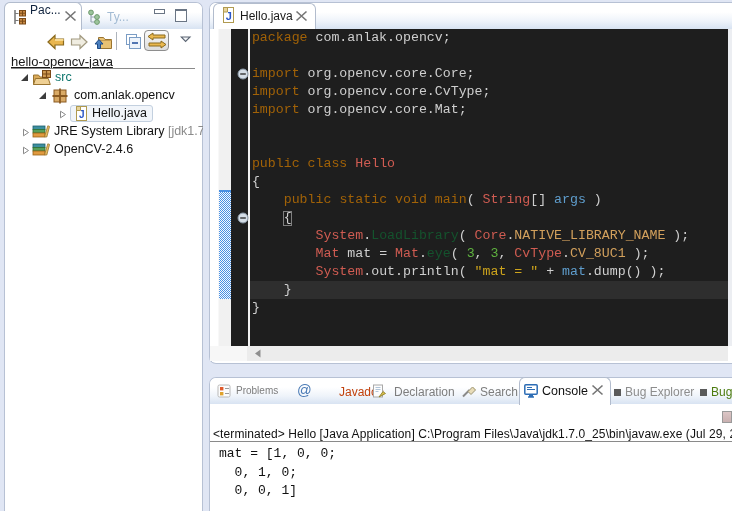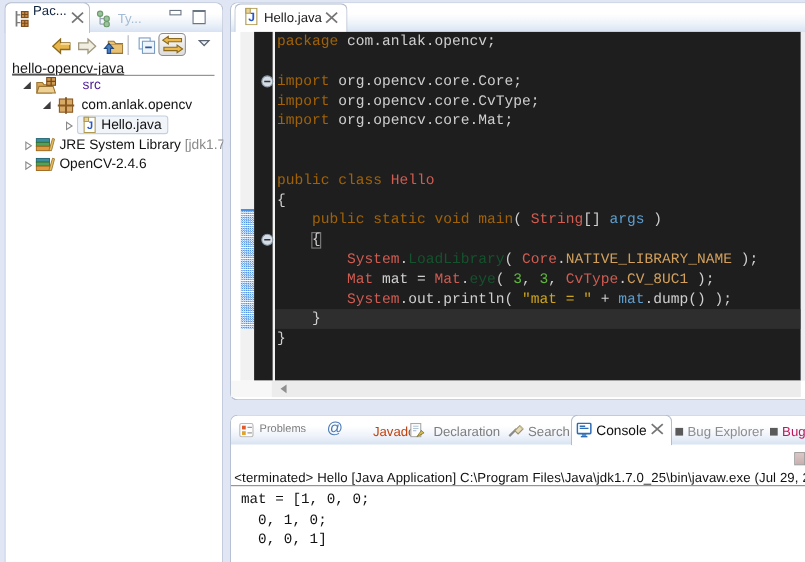--- a/index.html
+++ b/index.html
@@ -74,21 +74,21 @@
 
 <svg class="abs" style="left:20px;top:73px" width="9" height="9" viewBox="0 0 9 9">
   <path d="M8 1 V8 H1 Z" fill="#3c3c3c"></path>
 </svg>
 <svg class="abs" style="left:32px;top:70px" width="19" height="16" viewBox="0 0 19 16">
   <path d="M1.5 5 h5 l1.5 2 h7 v7.5 h-13.5 z" fill="#d9a959" stroke="#9a7430"></path>
   <path d="M3.5 8.5 h12.8 l2 6 h-16.8 z" fill="#efd094" stroke="#9a7430"></path>
   <rect x="10.5" y="0.5" width="8" height="7" fill="#cf9a52" stroke="#7a4a18"></rect>
   <path d="M14.5 0.5 v7 M10.5 4 h8" stroke="#7a4a18" stroke-width="1.2"></path>
 </svg>
-<div class="abs" style="left:55px;top:70px;font-size:12.5px;color:#4c1d95;margin-left:20px;">src</div>
+<div class="abs" style="left:55px;top:70px;font-size:12.5px;color:#0f766e;">src</div>
 
 <svg class="abs" style="left:38px;top:91px" width="9" height="9" viewBox="0 0 9 9">
   <path d="M8 1 V8 H1 Z" fill="#3c3c3c"></path>
 </svg>
 <svg class="abs" style="left:52px;top:88px" width="16" height="16" viewBox="0 0 16 16">
   <rect x="2" y="2" width="12" height="12" fill="#d9aa66" stroke="#8a5a22"></rect>
   <path d="M8 0.5 v15 M0.5 8 h15" stroke="#8a5a22" stroke-width="1.8"></path>
 </svg>
 <div class="abs" style="left:74px;top:88px;font-size:12.5px;color:#111;">com.anlak.opencv</div>
 
@@ -230,21 +230,21 @@
 <div class="abs" style="left:394px;top:385px;font-size:12px;color:#7d7d7d;">Declaration</div>
 <svg class="abs" style="left:461px;top:384px" width="16" height="14" viewBox="0 0 16 14">
   <path d="M2 12.5 L8.5 6" stroke="#8a8a8a" stroke-width="2"></path>
   <path d="M7 7.5 L11.5 3 L14.5 6 L10 10.5 Z" fill="#e8dcb8" stroke="#9a9274"></path>
   <path d="M11.5 3 L14.5 6" stroke="#c0b890" stroke-width="1"></path>
 </svg>
 <div class="abs" style="left:480px;top:385px;font-size:12px;color:#7d7d7d;">Search</div>
 <div class="abs" style="left:614px;top:389px;width:7px;height:7px;background:#5a5a5a;"></div>
 <div class="abs" style="left:625px;top:385px;font-size:12px;color:#8d8d8d;">Bug Explorer</div>
 <div class="abs" style="left:700px;top:389px;width:7px;height:7px;background:#5a5a5a;"></div>
-<div class="abs" style="left:711px;top:385px;font-size:12px;color:#be185d;">Bug</div>
+<div class="abs" style="left:711px;top:385px;font-size:12px;color:#4d7c0f;">Bug</div>
 
 <div class="abs" style="left:722px;top:411px;width:10px;height:12px;border:1px solid #9a9a9a;background:linear-gradient(#dcc6c6,#c9b0b0);box-sizing:border-box;"></div>
 
 <div class="abs" style="left:213px;top:427px;font-size:12px;color:#111;white-space:nowrap;letter-spacing:0.1px;">&lt;terminated&gt; Hello [Java Application] C:\Program Files\Java\jdk1.7.0_25\bin\javaw.exe (Jul 29, 2013)</div>
 <div class="abs" style="left:210px;top:441px;width:522px;height:1px;background:#8a8a8a;"></div>
 
 <div class="abs" style="left:219px;top:445px;font-family:'Liberation Mono',monospace;font-size:13px;line-height:18.5px;color:#111;white-space:pre;">mat = [1, 0, 0;
   0, 1, 0;
   0, 0, 1]</div>
 

